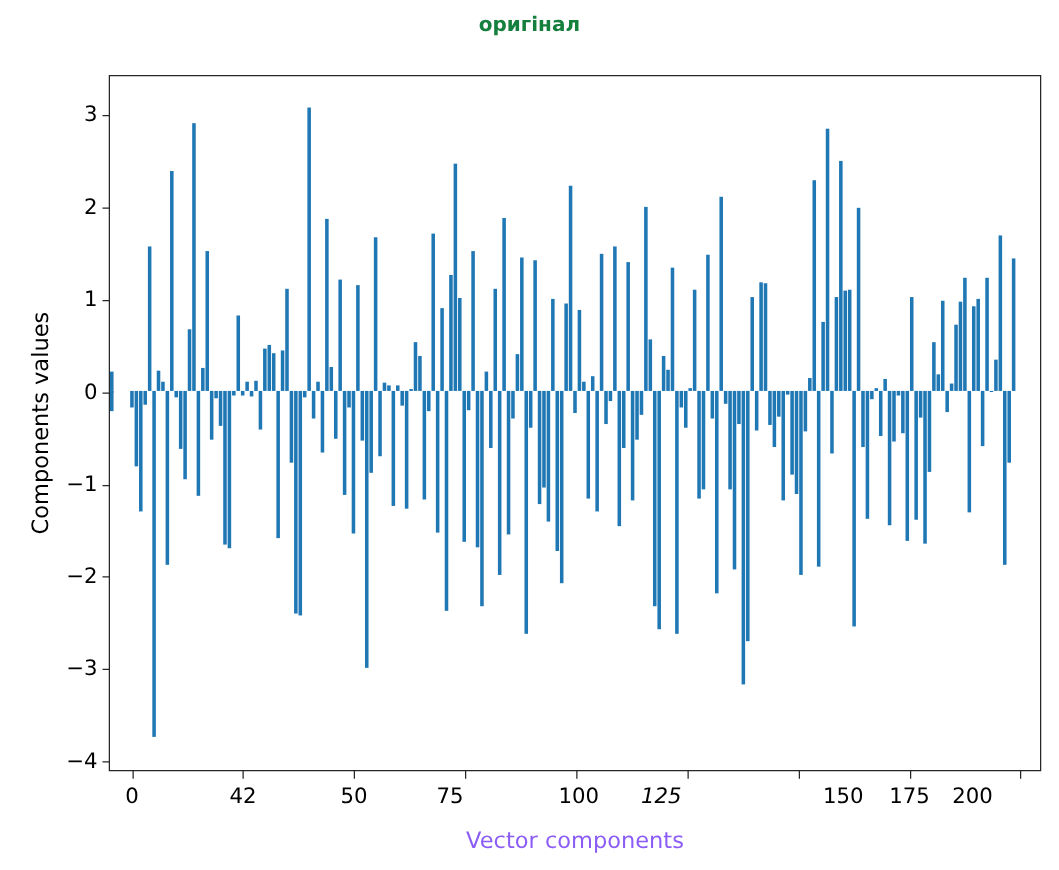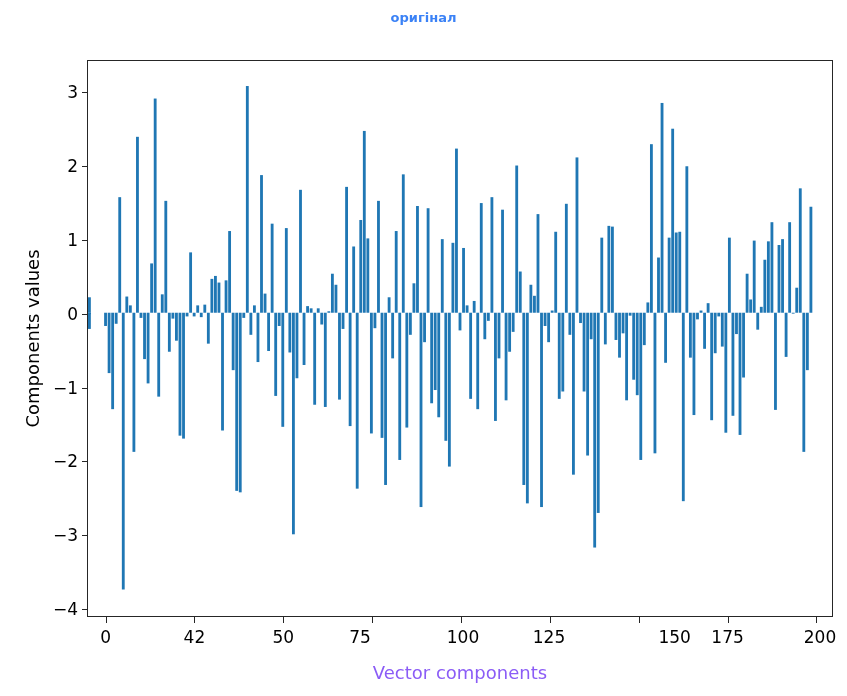--- a/index.html
+++ b/index.html
@@ -19,23 +19,23 @@
     height: 696px;
     background: #ffffff;
   }
   
   #title-block {
     position: absolute;
     left: 0;
     top: 10px;
     width: 847px;
     text-align: center;
-    font-size: 13px;
+    font-size: 16px;
     font-weight: bold;
-    color: #3b82f6;
+    color: #15803d;
     line-height: 1.28;
     letter-spacing: 0px;
   }
   #title-block .tline {
     display: block;
     white-space: nowrap;
   }
   
   #axes {
     position: absolute;
@@ -361,26 +361,26 @@
         <div class="xticklabel" style="left: 17.59px;">0</div>
         <div class="xtick" style="left: 106.44px;"></div>
         <div class="xticklabel" style="left: 106.44px;">42</div>
         <div class="xtick" style="left: 195.3px;"></div>
         <div class="xticklabel" style="left: 195.3px;">50</div>
         <div class="xtick" style="left: 284.15px;"></div>
         <div class="xticklabel" style="left: 272px;">75</div>
         <div class="xtick" style="left: 373px;"></div>
         <div class="xticklabel" style="left: 359px; margin-left: 16px;">100</div>
         <div class="xtick" style="left: 461.85px;"></div>
-        <div class="xticklabel" style="left: 461px;">125</div>
+        <div class="xticklabel" style="left: 441px; font-style: italic;">125</div>
         <div class="xtick" style="left: 550.7px;"></div>
         <div class="xticklabel" style="left: 550.7px; margin-left: 36px;">150</div>
         <div class="xtick" style="left: 639.56px;"></div>
         <div class="xticklabel" style="left: 639.56px;">175</div>
         <div class="xtick" style="left: 728.41px;"></div>
-        <div class="xticklabel" style="left: 732px; text-align: center;">200</div>
+        <div class="xticklabel" style="left: 690px; text-align: center;">200</div>
       </div>
   </div>
 
   <div id="xlabel">Vector components</div>
   <div id="ylabel">Components values</div>
 
 </div>
 
 </body></html>

